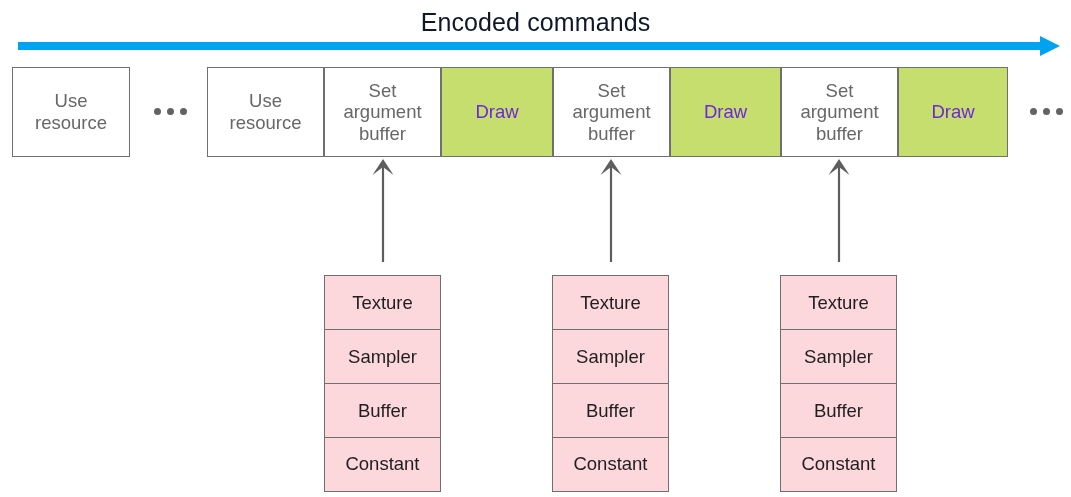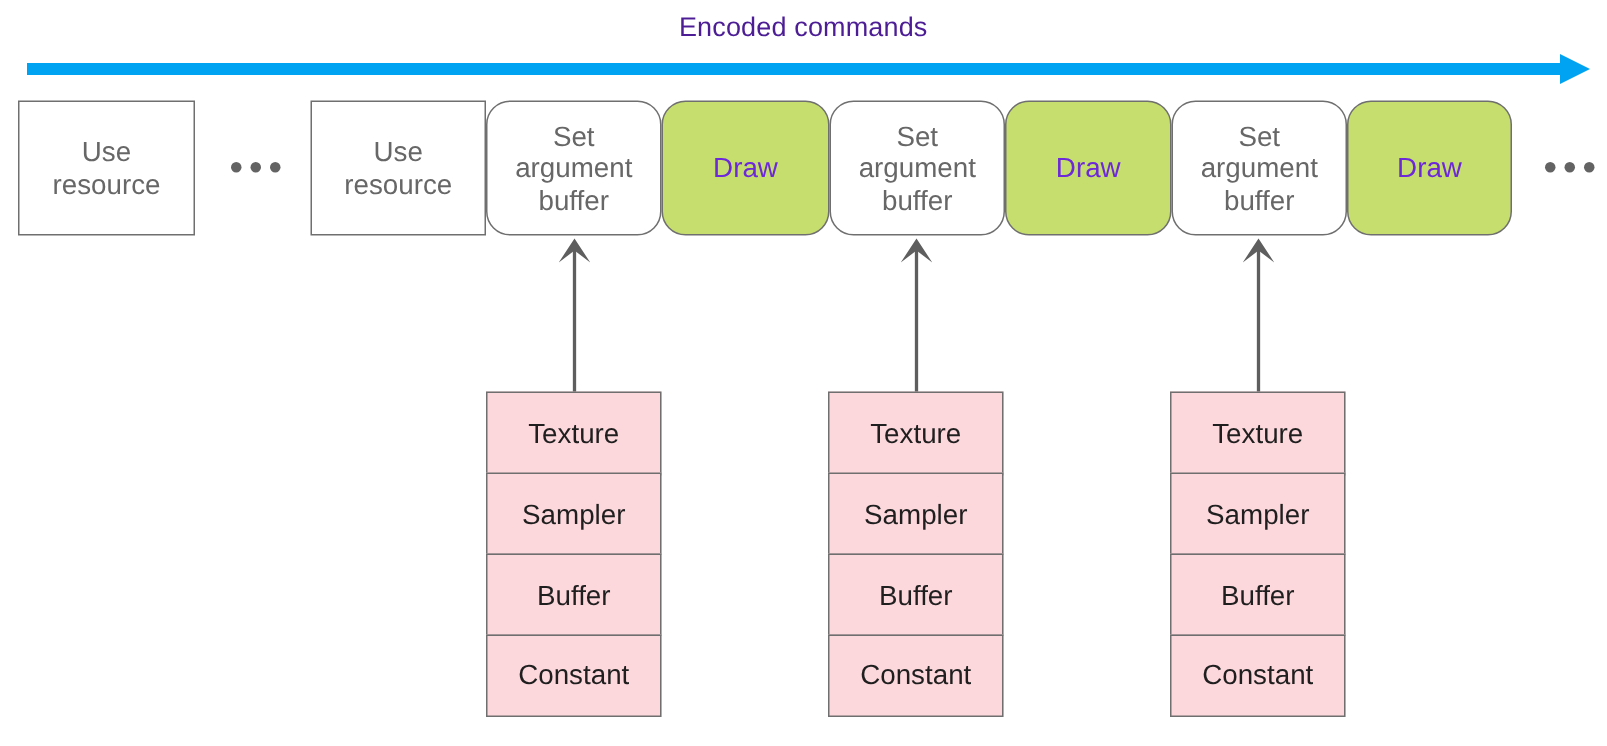--- a/index.html
+++ b/index.html
@@ -19,22 +19,22 @@
     background: #ffffff;
   }
 
   
   .title {
     position: absolute;
     left: 0;
     top: 8px;
     width: 1071px;
     text-align: center;
-    font-size: 18px;
-    color: #4c1d95;
+    font-size: 25px;
+    color: #0f172a;
     letter-spacing: 0.1px;
     white-space: nowrap;
   }
 
   
   .flow-arrow {
     position: absolute;
     left: 18px;
     top: 34px;
     width: 1042px;
@@ -57,21 +57,20 @@
   .cmd-box.plain {
     background: #ffffff;
     color: #676767;
   }
   .cmd-box.draw {
     background: #c6de6e;
     color: #6d28d9;
   }
   .cmd-box.joined-left {
     border-left-width: 0.8px;
-    border-radius: 16px;
   }
   .cmd-box.joined-right {
     border-right-width: 0.8px;
   }
 
   
   .ellipsis {
     position: absolute;
     display: flex;
     align-items: center;
@@ -102,21 +101,21 @@
     height: 55.5px;
     border: 1.6px solid #6f6f6f;
     background: #fcd7dc;
     color: #1f1f1f;
     font-size: 18.5px;
     display: flex;
     align-items: center;
     justify-content: center;
     margin-top: -1.6px;
   }
-  .argbuf .row:first-child { margin-top: 0; }
+  .argbuf .row:first-child { margin-top: 14px; }
 </style>
 </head>
 <body>
 
 <div id="canvas">
 
   <div class="title">Encoded commands</div>
 
   <div class="flow-arrow">
     <svg width="1042" height="24" viewBox="0 0 1042 24">

